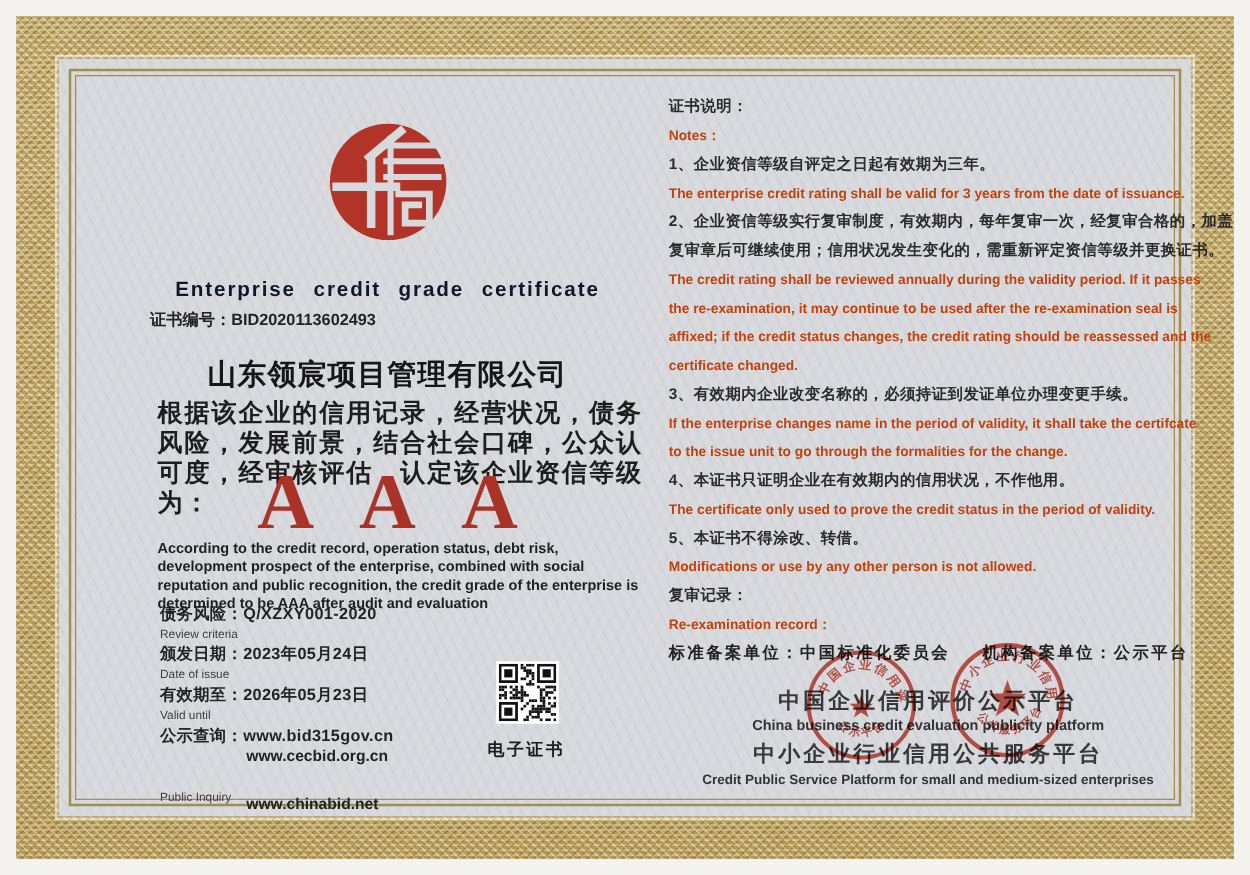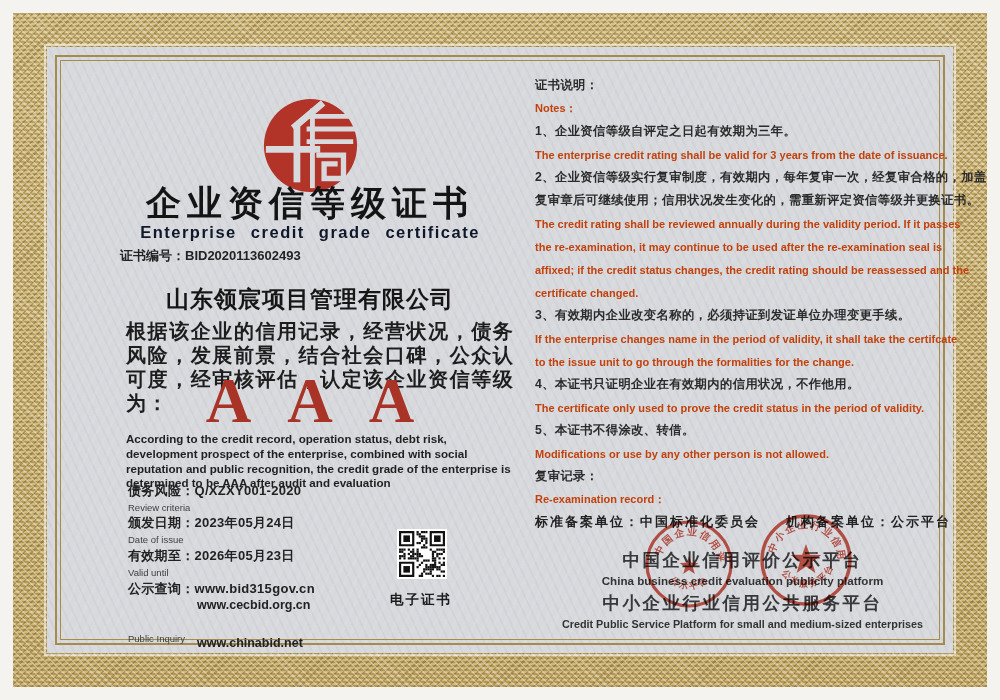--- a/index.html
+++ b/index.html
@@ -83,21 +83,20 @@
       <path d="M36 28 L36 88" stroke-width="7"></path>
       <path d="M4 54 L60 54" stroke-width="7"></path>
       <path d="M46 20 L94 20" stroke-width="5"></path>
       <path d="M46 33 L96 33" stroke-width="5"></path>
       <path d="M46 46 L94 46" stroke-width="5"></path>
       <path d="M52 12 L52 94" stroke-width="5"></path>
       <path d="M56 60 H84 V84 H64 V69 H78" stroke-width="5.5"></path>
     </g>
   </svg>
 
-  <div class="abs title">企业资信等级证书</div>
   <div class="abs subtitle">Enterprise  credit  grade  certificate</div>
   <div class="abs certno">证书编号：BID2020113602493</div>
   <div class="abs company">山东领宸项目管理有限公司</div>
   <div class="abs statement">根据该企业的信用记录，经营状况，债务风险，发展前景，结合社会口碑，公众认可度，经审核评估，认定该企业资信等级为：</div>
   <div class="abs grade">AAA</div>
   <div class="abs statement-en">According to the credit record, operation status, debt risk, development prospect of the enterprise, combined with social reputation and public recognition, the credit grade of the enterprise is determined to be AAA after audit and evaluation</div>
 
   <div class="abs field f1">
     <div class="row"><span>债务风险：</span><span>Q/XZXY001-2020</span></div>
     <div class="sub">Review criteria</div>

